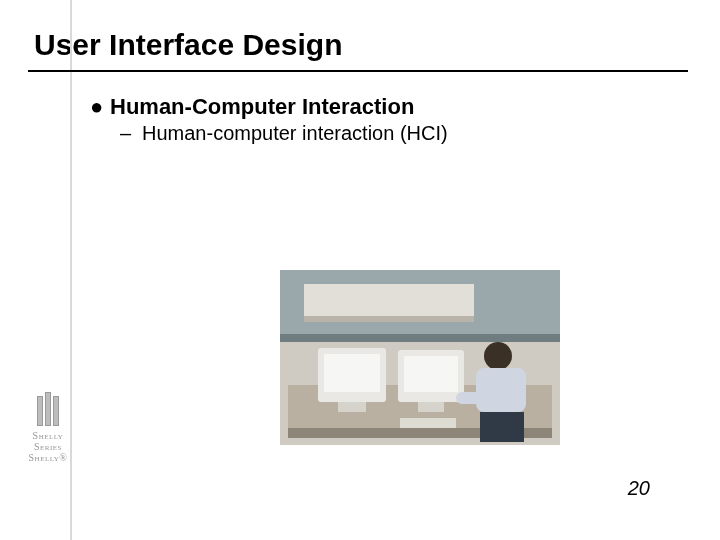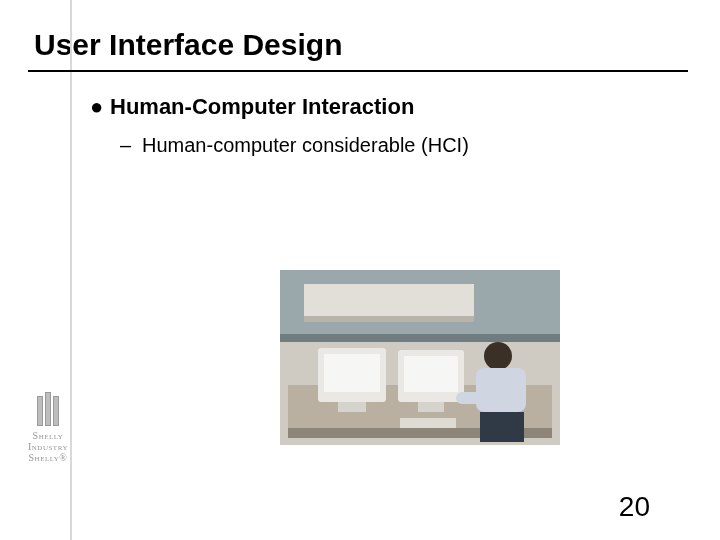--- a/index.html
+++ b/index.html
@@ -34,21 +34,21 @@
   }
   .content {
     position: absolute;
     left: 90px;
     top: 94px;
     right: 40px;
   }
   .bullet-main {
     font-size: 22px;
     font-weight: bold;
-    margin-bottom: 12px;
+    margin-bottom: 0;
   }
   .bullet-main .mark { display:inline-block; width: 20px; }
   .sub-list {
     list-style: none;
     margin-left: 30px;
     font-size: 20px;
     line-height: 1.35;
   }
   .sub-list li {
     position: relative;
@@ -84,39 +84,40 @@
     display: flex; align-items: flex-end; justify-content: center; gap: 2px;
   }
   .brand .books span {
     display:block; width:6px; background:#bdbdbd; border:1px solid #9a9a9a;
   }
   .brand .b1{height:30px;} .brand .b2{height:34px;} .brand .b3{height:30px;}
   .brand .name { font-variant: small-caps; font-size: 10px; line-height: 1.1; letter-spacing: 0.5px;}
   .pagenum {
     position: absolute;
     right: 70px;
-    bottom: 17px;
-    font-size: 28px;
+    bottom: 40px;
+    font-size: 20px;
+    font-style: italic;
   }
 </style>
 </head>
 <body>
 
 <div class="slide">
   <div class="side-rule"></div>
 
   <h1 class="title">User Interface Design</h1>
   <div class="title-rule"></div>
 
   <div class="content">
     <div class="bullet-main">
       <span class="mark">●</span><span>Human-Computer Interaction</span>
     </div>
     <ul class="sub-list">
-      <li>Human-computer considerable (HCI)</li>
+      <li>Human-computer interaction (HCI)</li>
     </ul>
   </div>
 
   <div class="figure" aria-label="Photograph of a man seated at an office cubicle workstation with two CRT monitors">
     <svg viewBox="0 0 280 175" role="img">
       <rect x="0" y="0" width="280" height="175" fill="#cfcac2"></rect>
       <rect x="0" y="0" width="280" height="64" fill="#9aa7ab"></rect>
       <rect x="0" y="64" width="280" height="8" fill="#6f7c80"></rect>
       <rect x="8" y="115" width="264" height="46" fill="#b9b0a1"></rect>
       <rect x="8" y="158" width="264" height="10" fill="#8d8577"></rect>
@@ -141,20 +142,20 @@
     </svg>
   </div>
 
   <div class="brand">
     <div class="books">
       <span class="b1"></span>
         <span class="b2"></span>
         <span class="b3"></span>
     </div>
     <div class="name">Shelly</div>
-    <div class="name">Industry</div>
+    <div class="name">Series</div>
     <div class="name">
       <span>Shelly</span><span>®</span>
     </div>
   </div>
 
   <div class="pagenum">20</div>
 </div>
 
 </body></html>

